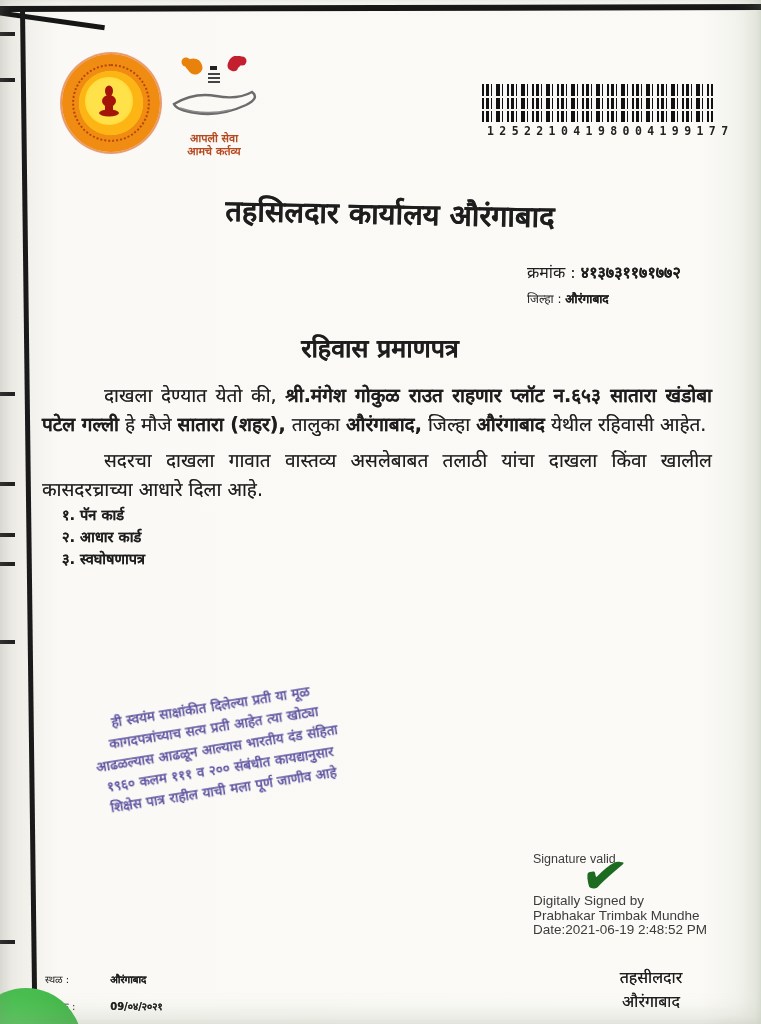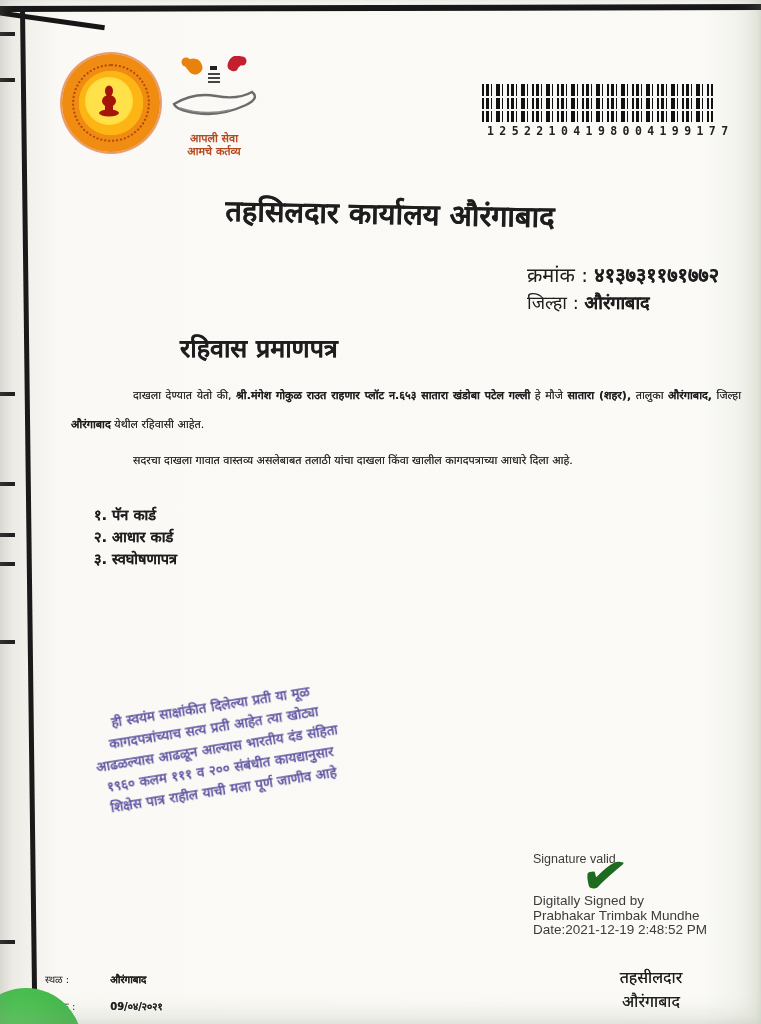--- a/index.html
+++ b/index.html
@@ -30,33 +30,33 @@
   
   .barcode{left:482px;top:84px;width:231px;height:38px;
     background:repeating-linear-gradient(90deg,#111 0 2px,#f8f8f6 2px 4px,#111 4px 7px,#f8f8f6 7px 9px,#111 9px 10px,#f8f8f6 10px 14px,#111 14px 18px,#f8f8f6 18px 20px,#111 20px 21px,#f8f8f6 21px 25px);}
   .barcode .gap1,.barcode .gap2{position:absolute;left:0;width:100%;height:2px;background:#f7f6f2;}
   .gap1{top:12px;} .gap2{top:25px;}
   .barcode-digits{left:487px;top:124px;width:226px;font-family:"DejaVu Sans Mono",monospace;
     font-size:11.5px;font-weight:bold;letter-spacing:5.4px;color:#222;white-space:nowrap;}
   
   .office-title{left:120px;top:193px;width:540px;text-align:center;font-size:29px;font-weight:bold;
     transform:rotate(1.1deg);text-shadow:0 0 .6px rgba(0,0,0,.65);}
-  .ref-line{left:527px;top:261px;font-size:20px;white-space:nowrap;text-align:center;}
+  .ref-line{left:527px;top:261px;font-size:16px;white-space:nowrap;text-align:center;}
   .ref-line b, .dist-line b{text-shadow:0 0 .5px rgba(0,0,0,.7);}
-  .dist-line{left:527px;top:290px;font-size:18px;white-space:nowrap;}
-  .cert-title{left:180px;top:330px;width:400px;text-align:left;font-size:25px;font-weight:bold;
+  .dist-line{left:527px;top:290px;font-size:12px;white-space:nowrap;}
+  .cert-title{left:180px;top:330px;width:400px;text-align:center;font-size:25px;font-weight:bold;
     text-shadow:0 0 .6px rgba(0,0,0,.65);}
   
-  .para{left:42px;width:670px;font-size:11px;line-height:29px;text-align:justify;
-    text-shadow:0 0 .4px rgba(0,0,0,.5);margin-left:29px;}
+  .para{left:42px;width:670px;font-size:19px;line-height:29px;text-align:justify;
+    text-shadow:0 0 .4px rgba(0,0,0,.5);}
   .para1{top:381px;text-indent:62px;}
   .para2{top:446px;text-indent:62px;}
   .doc-heading{left:42px;top:482px;font-size:15px;font-style:italic;text-shadow:0 0 .4px rgba(0,0,0,.5);}
   .doc-list{left:62px;top:504px;font-size:14.5px;line-height:22px;font-weight:bold;
-    text-shadow:0 0 .4px rgba(0,0,0,.55);margin-left:32px;}
+    text-shadow:0 0 .4px rgba(0,0,0,.55);}
   
   .stamp{left:52px;top:696px;width:330px;transform:rotate(-9deg);color:#4a3f96;
     font-size:13.5px;font-weight:bold;line-height:21px;text-align:center;
     filter:blur(.45px);opacity:.88;white-space:nowrap;}
   
   .sig{left:533px;top:852px;font-family:"Liberation Sans","DejaVu Sans",sans-serif;color:#3c3c3c;}
   .sig-valid{font-size:12.5px;margin-bottom:28px;filter:blur(.25px);}
   .sig-line{font-size:13.5px;line-height:14.5px;filter:blur(.3px);}
   .sig-check{position:absolute;left:48px;top:-4px;font-size:56px;line-height:56px;
     transform:rotate(9deg);text-shadow:0 0 1px rgba(255,255,255,.8);}
@@ -131,42 +131,42 @@
     <span>जिल्हा :</span>
     <b>औरंगाबाद</b>
   </div>
 
   <div class="abs cert-title">रहिवास प्रमाणपत्र</div>
 
   <div class="abs para para1">
     <span>दाखला देण्यात येतो की, </span><b>श्री.मंगेश गोकुळ राउत राहणार प्लॉट न.६५३ सातारा खंडोबा पटेल गल्ली</b><span> हे मौजे </span><b>सातारा (शहर),</b><span> तालुका </span><b>औरंगाबाद,</b><span> जिल्हा </span><b>औरंगाबाद</b><span> येथील रहिवासी आहेत.</span>
   </div>
 
-  <div class="abs para para2">सदरचा दाखला गावात वास्तव्य असलेबाबत तलाठी यांचा दाखला किंवा खालील कागदपत्राच्या आधारे दिला आहे.</div>
+  <div class="abs para para2">सदरचा दाखला गावात वास्तव्य असलेबाबत तलाठी यांचा दाखला किंवा खालील कासदरच्राच्या आधारे दिला आहे.</div>
 
 
   <div class="abs doc-list">
     <div>१. पॅन कार्ड</div>
     <div>२. आधार कार्ड</div>
     <div>३. स्वघोषणापत्र</div>
   </div>
 
   <div class="abs stamp">
     <div>ही स्वयंम साक्षांकीत दिलेल्या प्रती या मूळ</div>
     <div>कागदपत्रांच्याच सत्य प्रती आहेत त्या खोट्या</div>
     <div>आढळल्यास आढळून आल्यास भारतीय दंड संहिता</div>
     <div>१९६० कलम १११ व २०० संबंधीत कायद्यानुसार</div>
     <div>शिक्षेस पात्र राहील याची मला पूर्ण जाणीव आहे</div>
   </div>
 
   <div class="abs sig">
     <div class="sig-valid">Signature valid</div>
     <div class="sig-line">Digitally Signed by</div>
     <div class="sig-line">Prabhakar Trimbak Mundhe</div>
-    <div class="sig-line">Date:2021-12-19 2:48:52 PM</div>
+    <div class="sig-line">Date:2021-06-19 2:48:52 PM</div>
     <div class="sig-check" style="color:#1d6b21">✔</div>
   </div>
 
   <div class="abs footer-left">
     <div>
       <span class="lbl">स्थळ :</span>
       <b>औरंगाबाद</b>
     </div>
     <div>
       <span class="lbl">दिनांक :</span>

